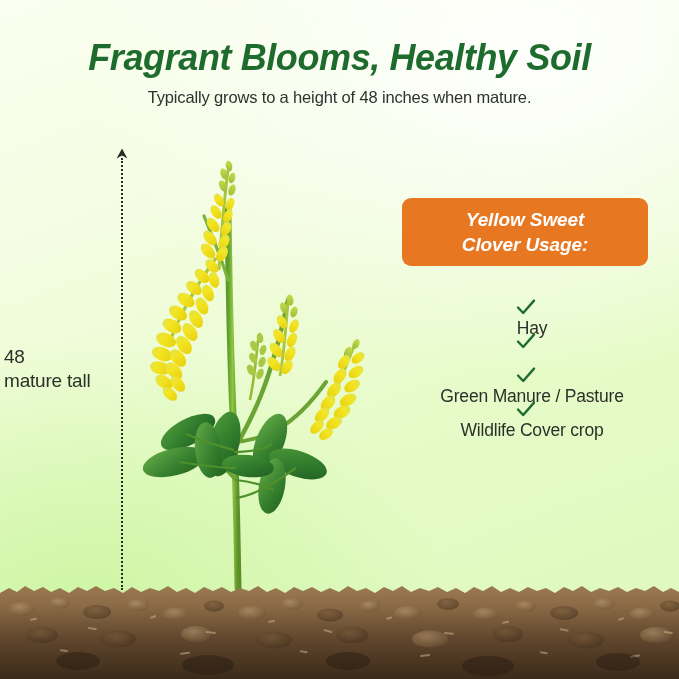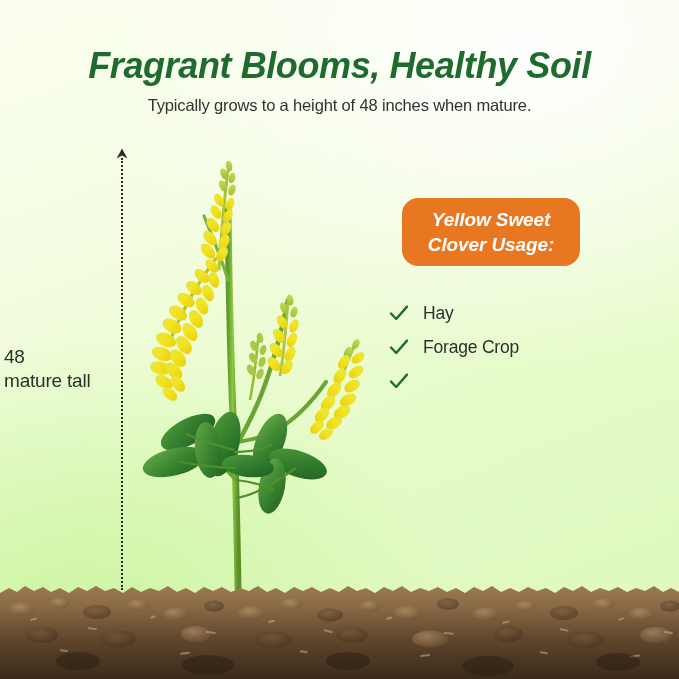--- a/index.html
+++ b/index.html
@@ -33,21 +33,21 @@
     width: 679px;
     text-align: center;
   }
   #title {
     font-size: 36px;
     font-weight: 700;
     font-style: italic;
     color: #1e6b2e;
     letter-spacing: -0.4px;
     line-height: 1.12;
-    margin: 8px;
+    margin: 0;
     padding: 0 26px;
     white-space: nowrap;
   }
   #subtitle {
     margin: 10px 0 14px 0;
     font-size: 16.5px;
     font-weight: 400;
     color: #2f3330;
     letter-spacing: -0.15px;
   }
@@ -86,24 +86,24 @@
     top: 150px;
     width: 260px;
     height: 450px;
   }
 
   
   #usage-badge {
     position: absolute;
     left: 402px;
     top: 198px;
-    width: 178px;
+    width: 246px;
     height: 68px;
     background: #e87722;
-    border-radius: 16px;
+    border-radius: 9px;
     display: flex;
     align-items: center;
     justify-content: center;
     box-sizing: border-box;
     padding: 0 20px;
   }
   #usage-badge-text {
     color: #ffffff;
     font-style: italic;
     font-weight: 700;
@@ -118,20 +118,21 @@
   #usage-list {
     position: absolute;
     left: 388px;
     top: 296px;
     width: 288px;
   }
   .usage-row {
     display: flex;
     align-items: center;
     height: 34px;
+    flex-direction: column;
   }
   .check-icon {
     width: 22px;
     height: 22px;
     flex: 0 0 22px;
     margin-right: 13px;
     display: block;
   }
   .usage-text {
     font-size: 17.5px;
@@ -339,26 +340,32 @@
     <div class="usage-row">
       <svg class="check-icon" viewBox="0 0 22 22">
         <path d="M3 11.5 L8.2 17 L19 4.6" stroke="#1f6b32" stroke-width="2.4" fill="none" stroke-linecap="round" stroke-linejoin="round"></path>
       </svg>
       <span class="usage-text">Hay</span>
     </div>
     <div class="usage-row">
       <svg class="check-icon" viewBox="0 0 22 22">
         <path d="M3 11.5 L8.2 17 L19 4.6" stroke="#1f6b32" stroke-width="2.4" fill="none" stroke-linecap="round" stroke-linejoin="round"></path>
       </svg>
-      <span class="usage-text">Forage Crop</span>
     </div>
     <div class="usage-row">
       <svg class="check-icon" viewBox="0 0 22 22">
         <path d="M3 11.5 L8.2 17 L19 4.6" stroke="#1f6b32" stroke-width="2.4" fill="none" stroke-linecap="round" stroke-linejoin="round"></path>
       </svg>
+      <span class="usage-text">Green Manure / Pasture</span>
+    </div>
+    <div class="usage-row">
+      <svg class="check-icon" viewBox="0 0 22 22">
+        <path d="M3 11.5 L8.2 17 L19 4.6" stroke="#1f6b32" stroke-width="2.4" fill="none" stroke-linecap="round" stroke-linejoin="round"></path>
+      </svg>
+      <span class="usage-text">Wildlife Cover crop</span>
     </div>
   </div>
 
   <svg id="soil" viewBox="0 0 679 100" preserveAspectRatio="none">
     <defs>
       <linearGradient id="soilGrad" x1="0" y1="0" x2="0" y2="1">
         <stop offset="0%" stop-color="#9b7a52"></stop>
         <stop offset="22%" stop-color="#8a6a46"></stop>
         <stop offset="58%" stop-color="#5f452c"></stop>
         <stop offset="100%" stop-color="#3b2a1a"></stop>

